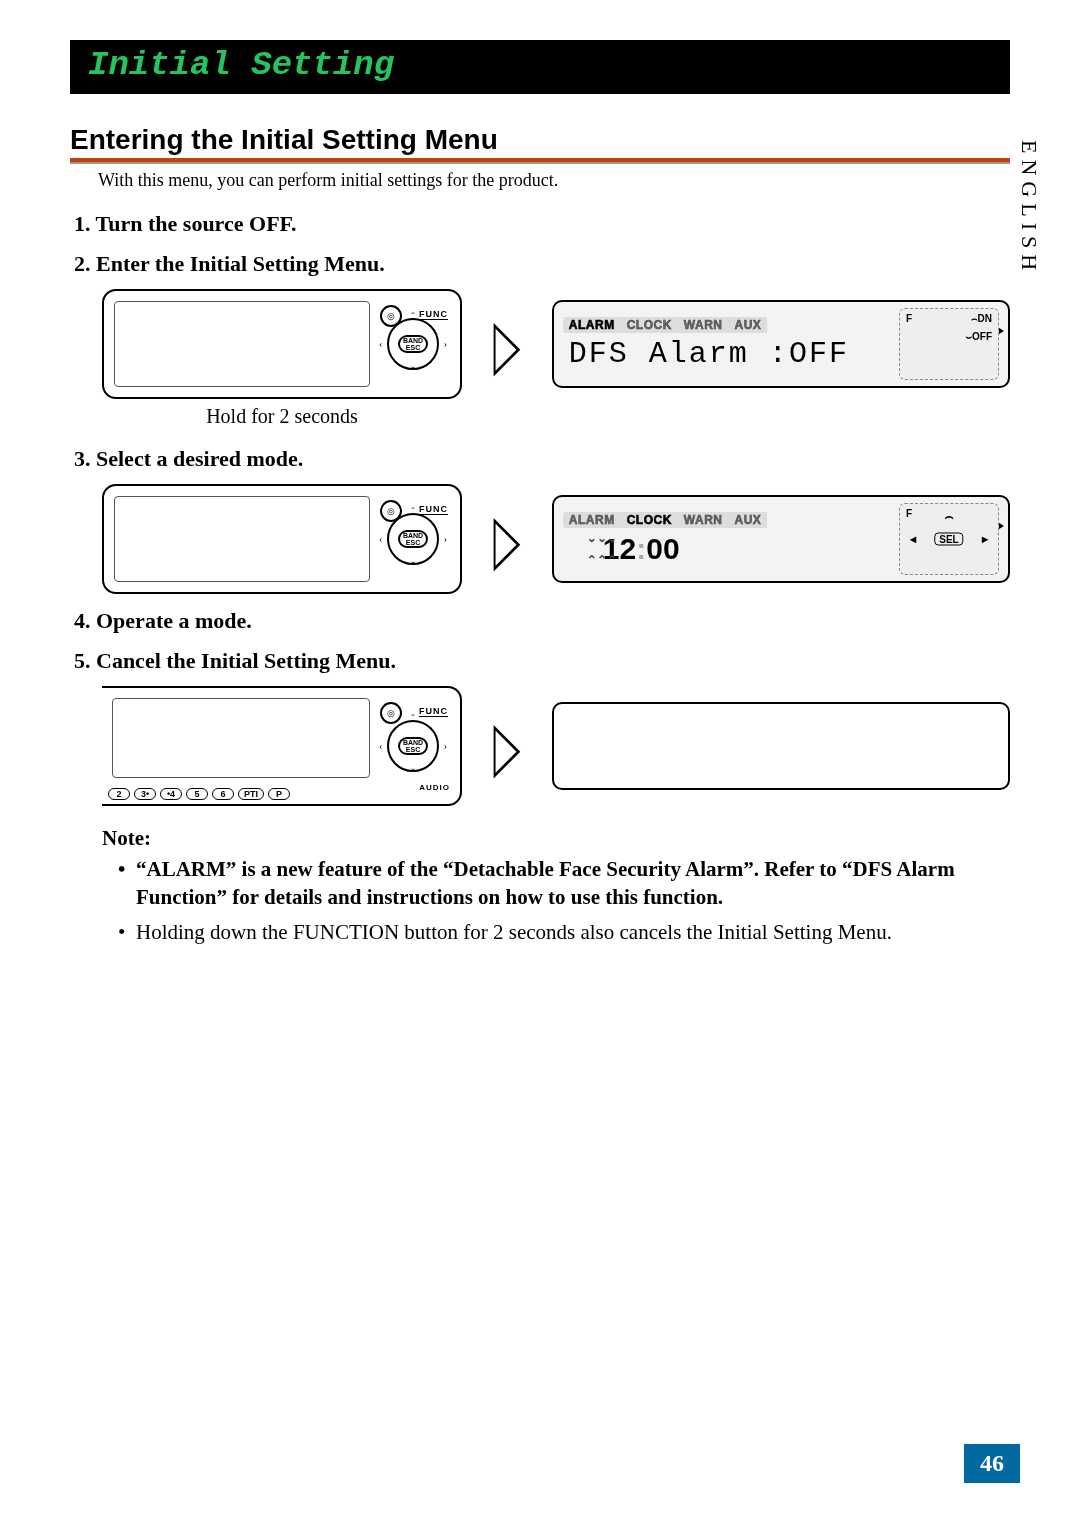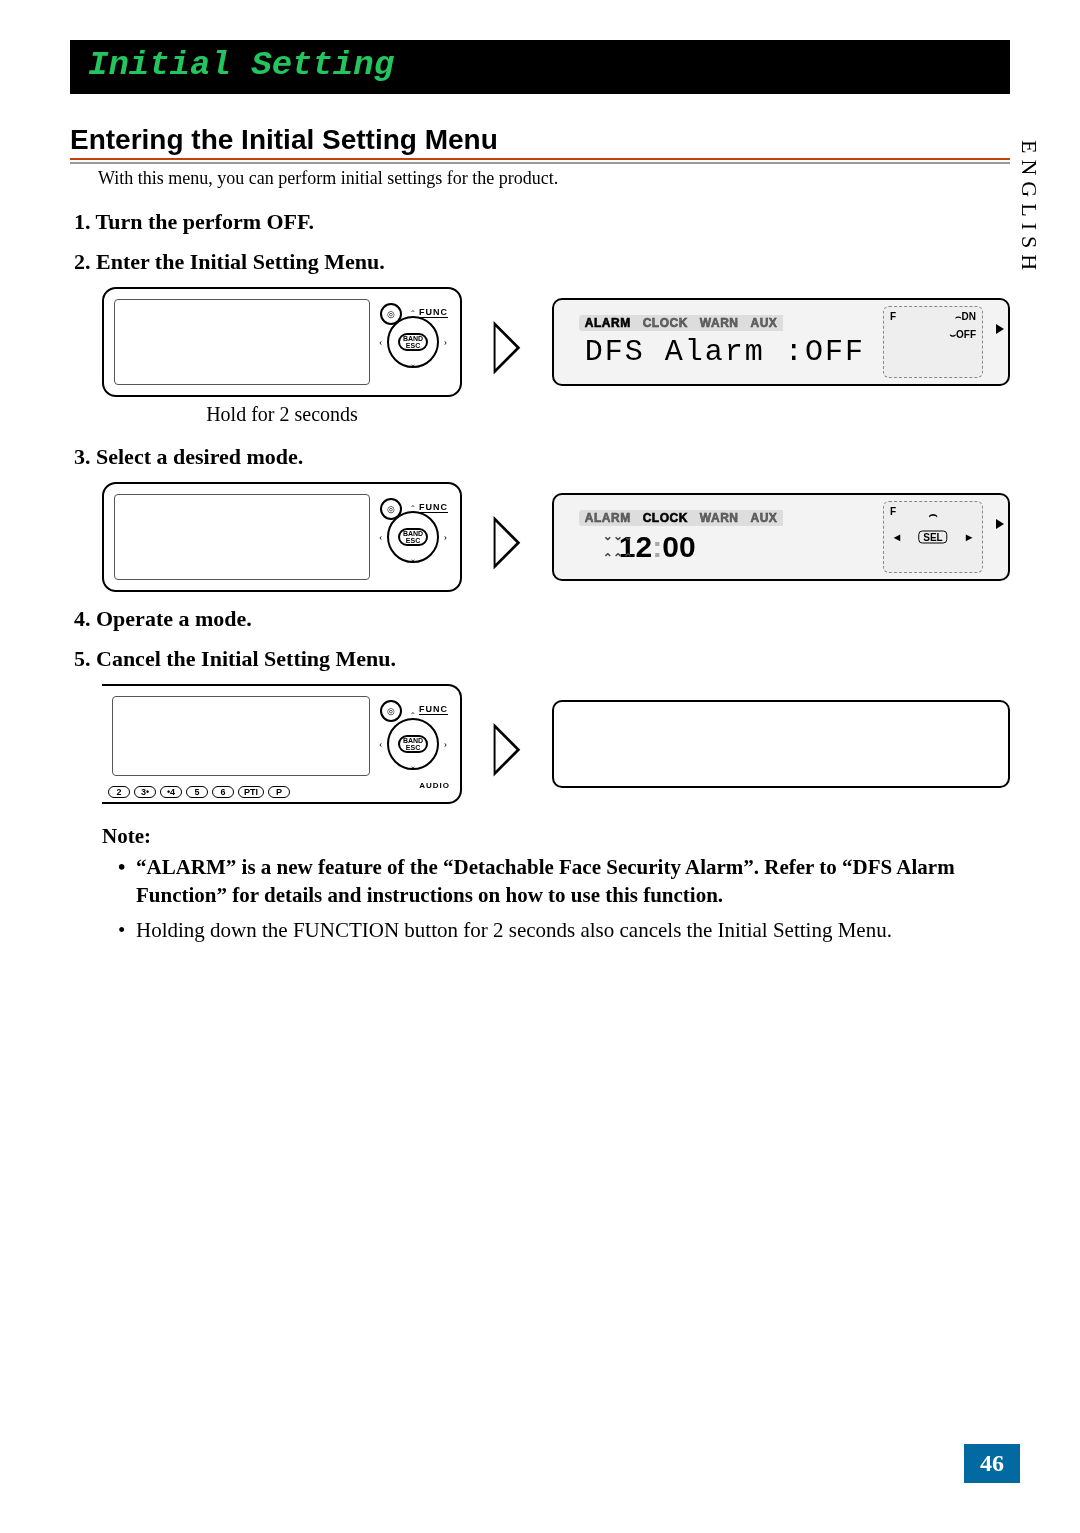--- a/index.html
+++ b/index.html
@@ -23,21 +23,21 @@
     padding: 6px 18px 10px 18px;
     margin-bottom: 30px;
     font-family: Liberation Mono, monospace;
   }
   .section-heading {
     font-family: Arial, Helvetica, sans-serif;
     font-weight: bold;
     font-size: 28px;
     padding-bottom: 2px;
     margin-bottom: 6px;
-    border-bottom: 2px solid #c2410c;
+    border-bottom: 4px solid #c2410c;
     position: relative;
   }
   .section-heading::after{
     content:"";
     position:absolute;
     left:0; right:0; bottom:-6px;
     height:2px; background:#999;
   }
   .intro-text {
     font-size: 18px;
@@ -135,21 +135,21 @@
     transform: scaleX(0.5);
   }
   .lcd-panel {
     flex:1;
     height: 88px;
     border: 2px solid #000;
     border-radius: 10px;
     background: #f3f3f3;
     display:flex;
     align-items:stretch;
-    padding:6px 25px;
+    padding:6px 9px;
     gap:8px;
     position:relative;
   }
   .lcd-main{flex:1;display:flex;flex-direction:column;justify-content:center;}
   .tab-row{display:flex;gap:0;font:bold 12px Arial;margin-bottom:4px;}
   .tab{
     padding:1px 6px;
     background:#ddd;
     color:#666;
     font-family: Arial;
@@ -240,21 +240,21 @@
 <div class="page">
 
   <div class="chapter-bar">Initial Setting</div>
 
   <div class="section-heading">Entering the Initial Setting Menu</div>
 
   <div class="intro-text">With this menu, you can perform initial settings for the product.</div>
 
   <ol class="steps">
     <li>
-      <div class="step-title">Turn the perform OFF.</div>
+      <div class="step-title">Turn the source OFF.</div>
     </li>
 
     <li>
       <div class="step-title">Enter the Initial Setting Menu.</div>
 
       <div class="fig-row">
 
         <div class="device-box">
           <div class="device-inner"></div>
           <div class="ctrl-pad">

